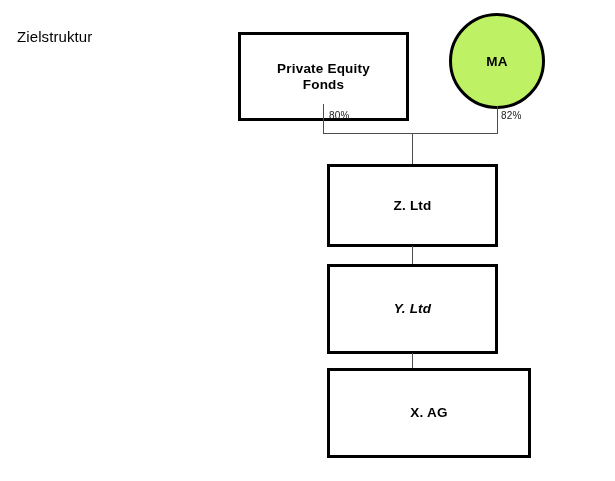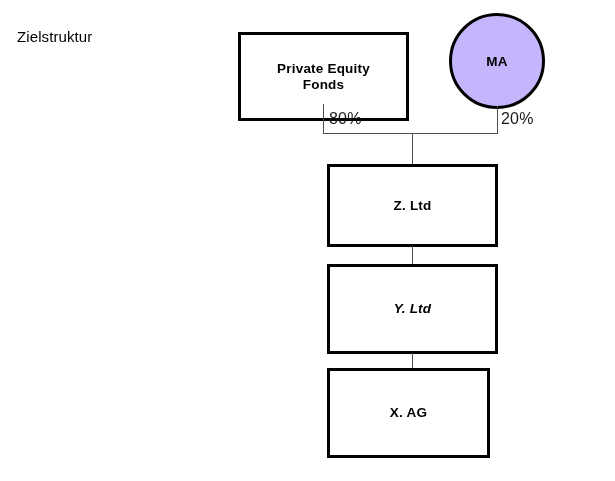--- a/index.html
+++ b/index.html
@@ -66,35 +66,35 @@
   .box-y {
     left: 327px;
     top: 264px;
     width: 171px;
     height: 90px;
     font-style: italic;
   }
   .box-x {
     left: 327px;
     top: 368px;
-    width: 163px;
+    width: 204px;
     height: 90px;
   }
 
   
   .node-circle {
     position: absolute;
     box-sizing: border-box;
     left: 449px;
     top: 13px;
     width: 96px;
     height: 96px;
     border: 3px solid #000000;
     border-radius: 50%;
-    background: #c4b5fd;
+    background: #bef264;
     display: flex;
     align-items: center;
     justify-content: center;
   }
   .node-circle .node-label {
     font-size: 13.5px;
     font-weight: bold;
     letter-spacing: 0.3px;
   }
 
@@ -119,21 +119,21 @@
   
   .conn-stem-z     { left: 412px; top: 133px; height: 32px; }
   
   .conn-z-y        { left: 412px; top: 246px; height: 19px; }
   
   .conn-y-x        { left: 412px; top: 353px; height: 16px; }
 
   
   .pct-label {
     position: absolute;
-    font-size: 16px;
+    font-size: 10px;
     font-weight: normal;
     color: #1a1a1a;
     white-space: nowrap;
     letter-spacing: 0.2px;
   }
   .pct-left  { left: 329px; top: 110px; }
   .pct-right { left: 501px; top: 110px; }
 </style>
 </head>
 <body>
@@ -152,21 +152,21 @@
   <div class="node-circle">
     <span class="node-label">MA</span>
   </div>
 
   <div class="conn-v conn-left-drop"></div>
   <div class="conn-v conn-right-drop"></div>
   <div class="conn-h conn-bus"></div>
   <div class="conn-v conn-stem-z"></div>
 
   <div class="pct-label pct-left">80%</div>
-  <div class="pct-label pct-right">20%</div>
+  <div class="pct-label pct-right">82%</div>
 
   <div class="node-box box-z">
     <span class="node-label">Z. Ltd</span>
   </div>
 
   <div class="conn-v conn-z-y"></div>
 
   <div class="node-box box-y">
     <span class="node-label">Y. Ltd</span>
   </div>

